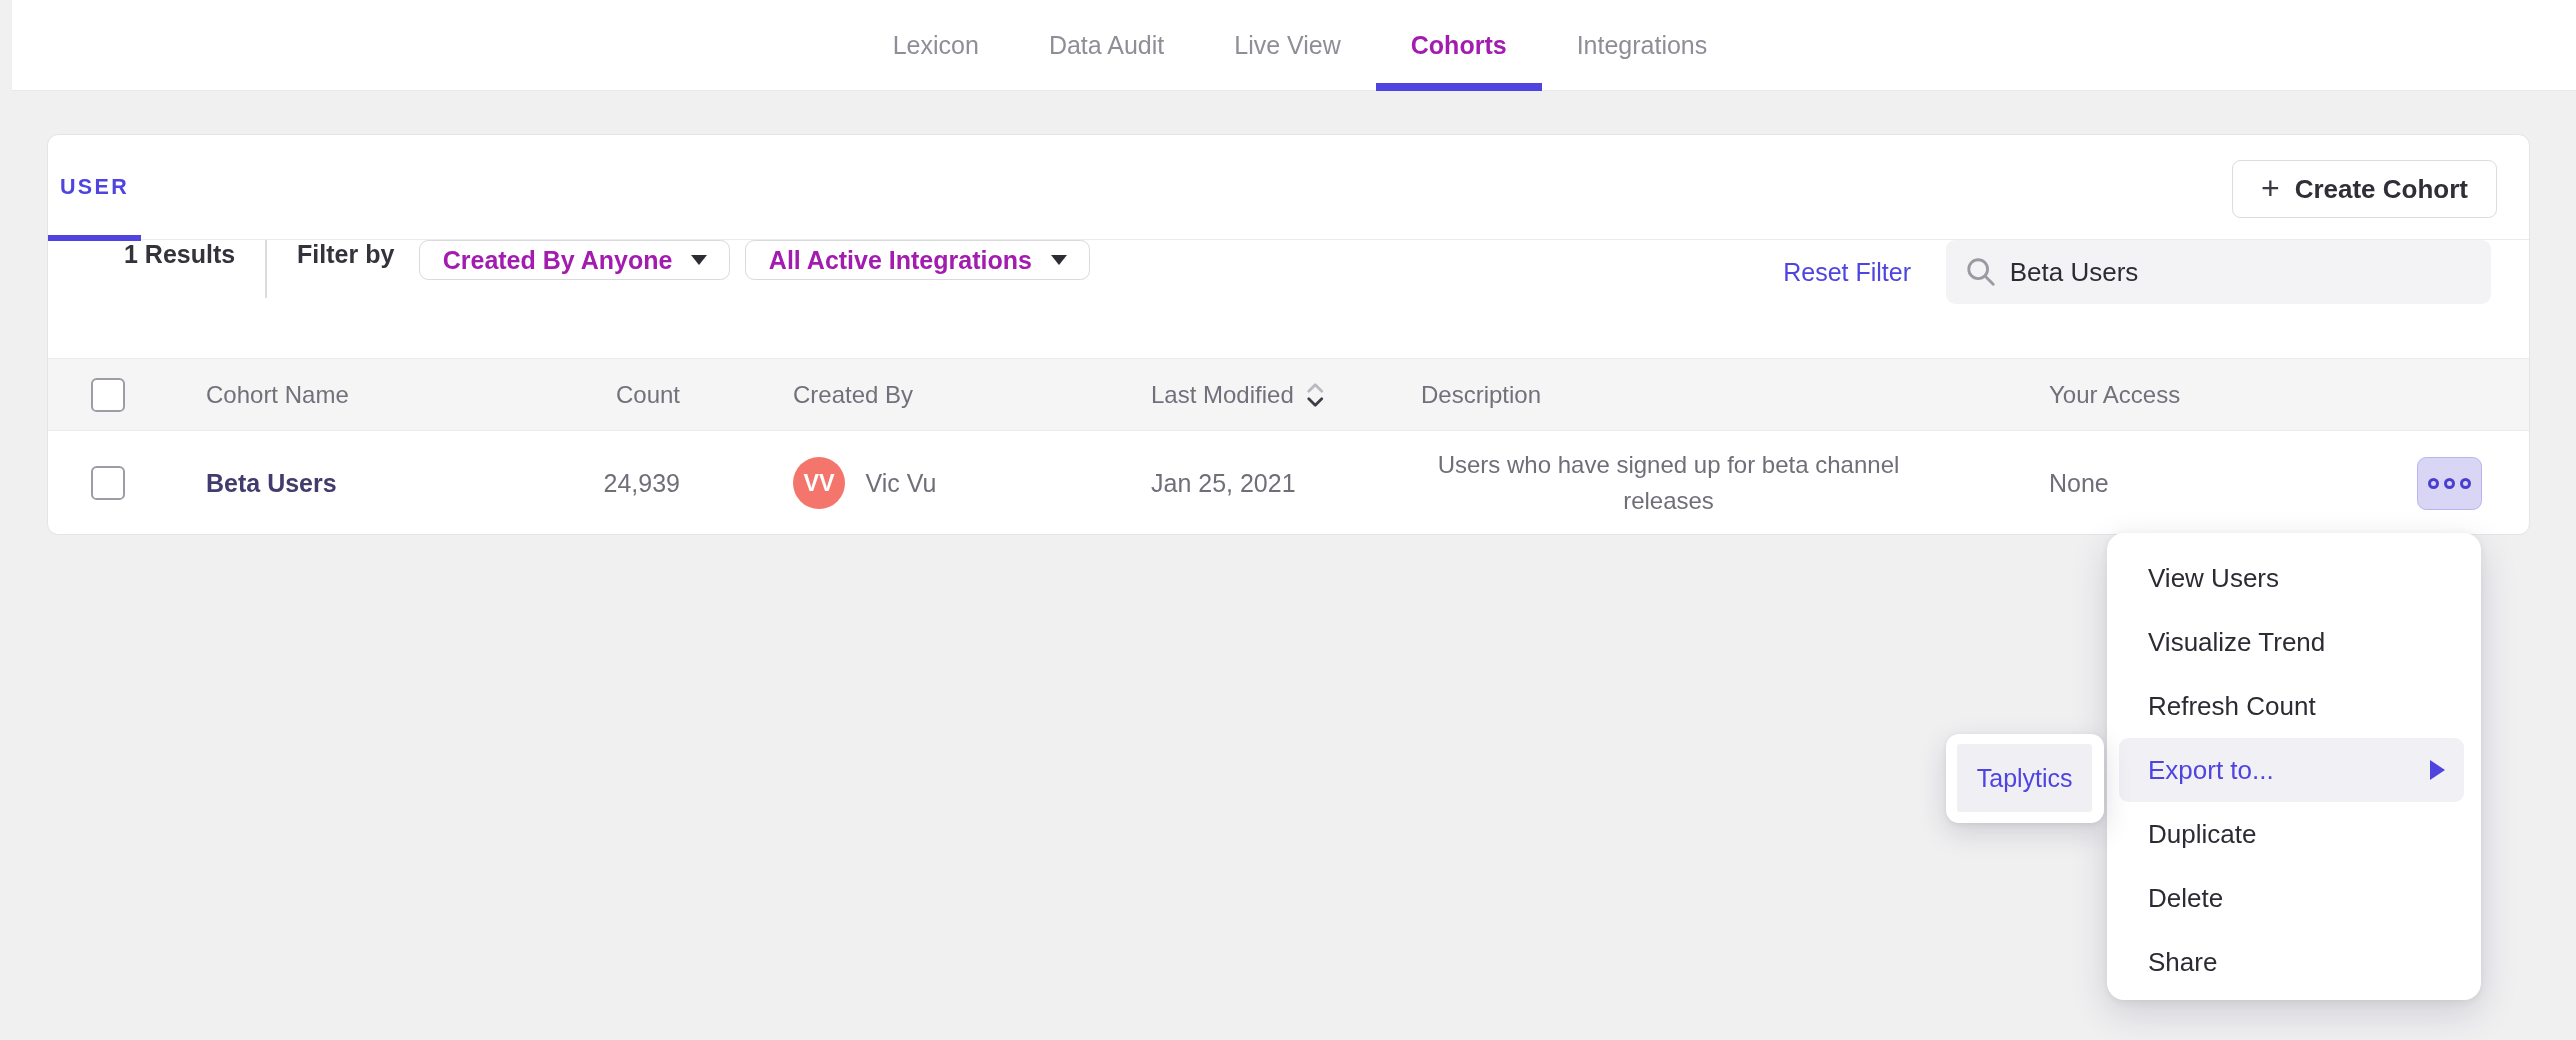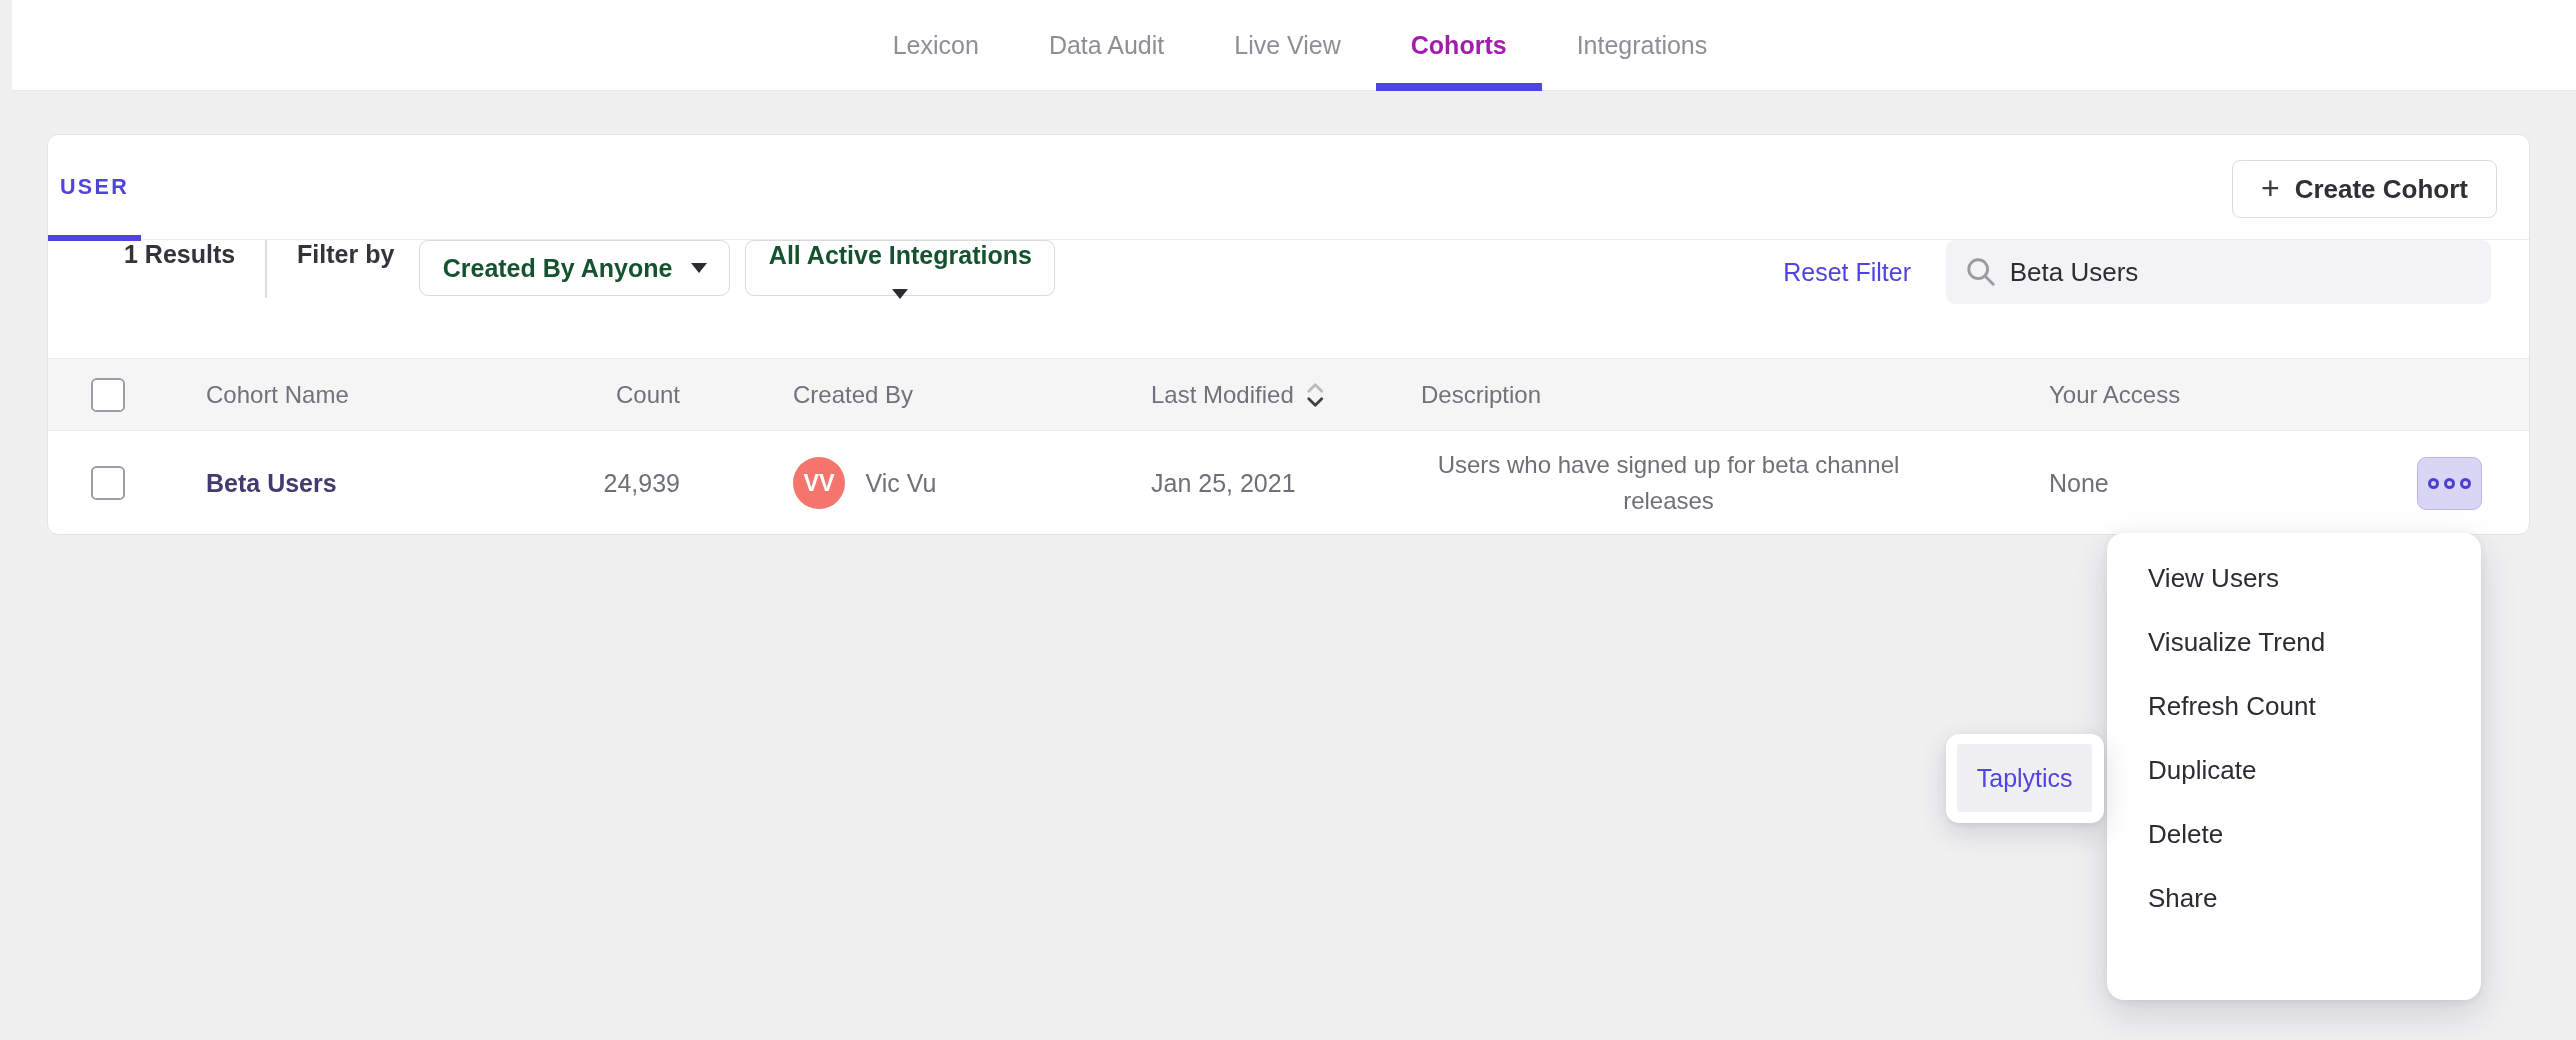--- a/index.html
+++ b/index.html
@@ -32,25 +32,25 @@
     display:flex; align-items:center; gap:15px; cursor:pointer;
     font-size:26px; font-weight:600; color:#2f2f38; }
   .plus-icon { font-size:32px; font-weight:400; color:#3a3a42; line-height:1; margin-top:-2.8px; }
 
   
   .filter-row { position:relative; height:118px; display:flex; align-items:flex-start;
     padding-left:76px; font-size:25px; color:#2c2c34; }
   .results-count { font-weight:600; color:#33333c; }
   .v-divider { width:1.9px; height:58px; background:#dcdce0; margin:0 30px; }
   .filter-by { font-weight:600; color:#33333c; }
-  .dropdown { height:56px; padding:0 22.4px; margin-left:25px;
+  .dropdown { height:40px; padding:0 22.4px; margin-left:25px;
     border:1.9px solid #d9d9de; border-radius:9.3px; background:#fff;
     display:flex; align-items:center; gap:18.7px; cursor:pointer;
-    font-weight:600; color:#14532d; white-space:nowrap; }
-  .dropdown + .dropdown { margin-left:15px;flex-direction:column; }
+    font-weight:600; color:#a21caf; white-space:nowrap; }
+  .dropdown + .dropdown { margin-left:15px; }
   .caret-down { width:0; height:0; border-left:8.4px solid transparent;
     border-right:8.4px solid transparent; border-top:10.3px solid #2c2c34; }
   .filter-right { margin-left:auto; margin-right:38px;
     display:flex; align-items:center; gap:35px; }
   .reset-link { color:#4f44e0; font-size:25px; cursor:pointer; white-space:nowrap; }
   .searchbox { width:545px; height:64px; background:#f3f3f5; border-radius:9.3px;
     display:flex; align-items:center; padding-left:18.7px; gap:13px; }
   .searchbox input { border:none; outline:none; background:transparent;
     font-family:"Liberation Sans", sans-serif; font-size:26px; color:#2c2c34;
     width:448px; }
@@ -193,20 +193,24 @@
       <span class="ring"></span>
     </div>
   </div>
 
 </main>
 
 <div class="context-menu">
   <div class="menu-item">View Users</div>
   <div class="menu-item">Visualize Trend</div>
   <div class="menu-item">Refresh Count</div>
+  <div class="menu-item highlight">
+    <span>Export to...</span>
+    <span class="submenu-arrow"></span>
+  </div>
   <div class="menu-item">Duplicate</div>
   <div class="menu-item">Delete</div>
   <div class="menu-item">Share</div>
 </div>
 
 <div class="submenu">
   <div class="submenu-pill">Taplytics</div>
 </div>
 
 

